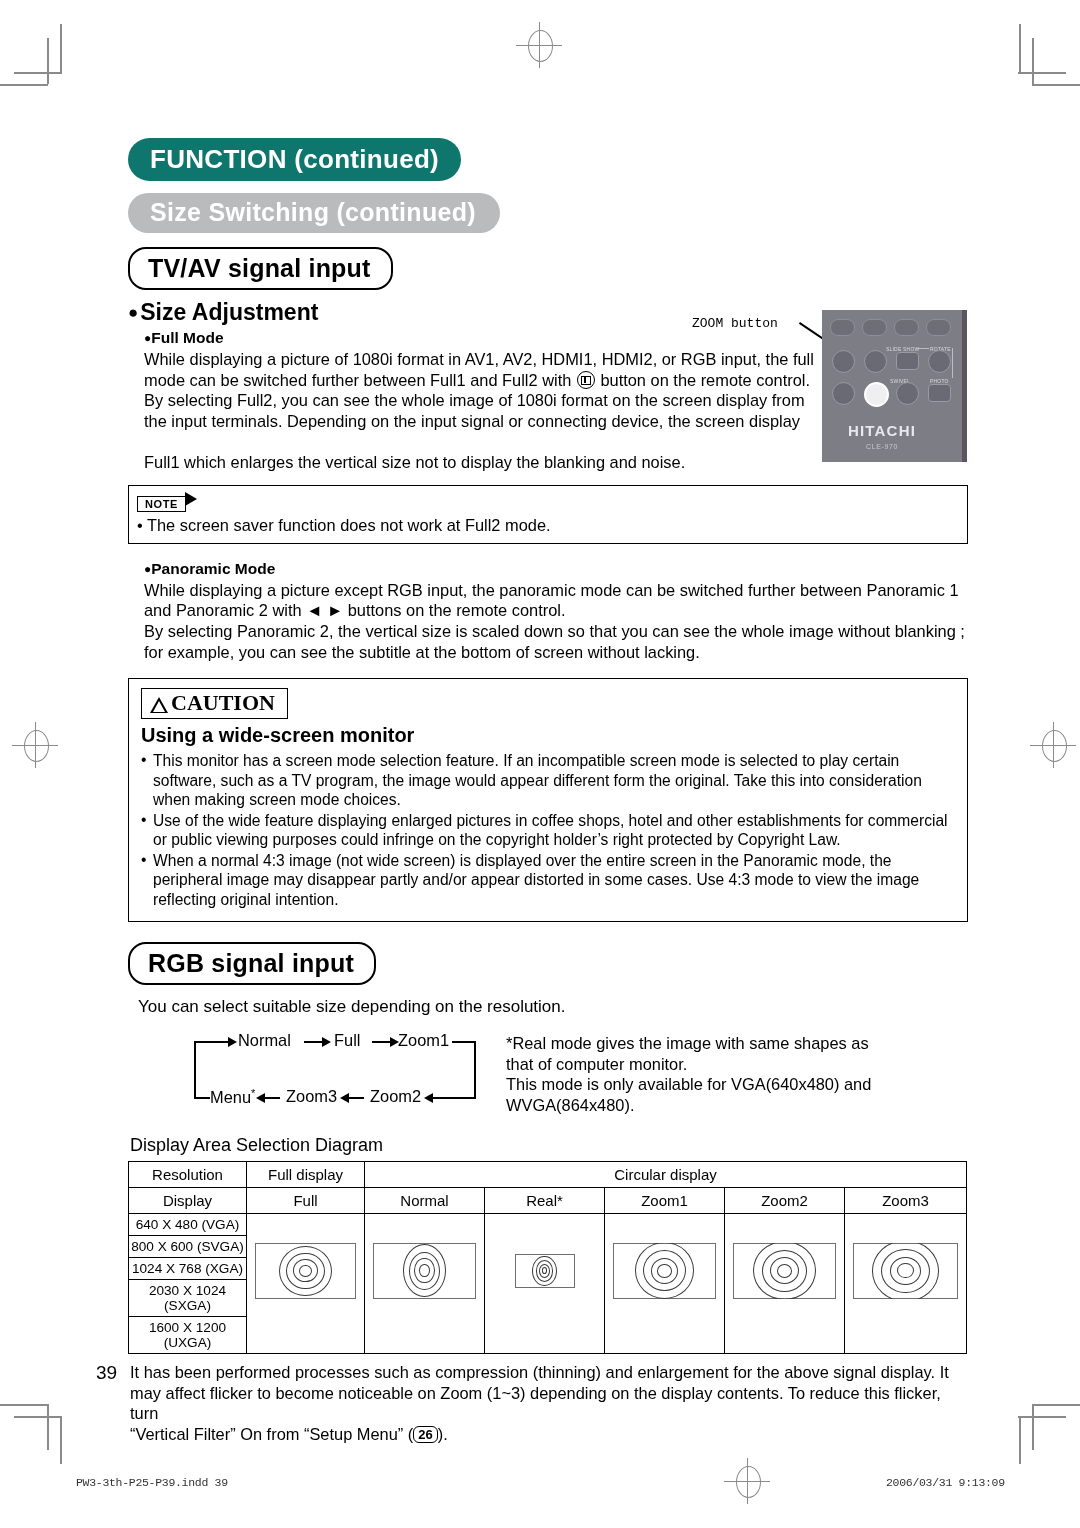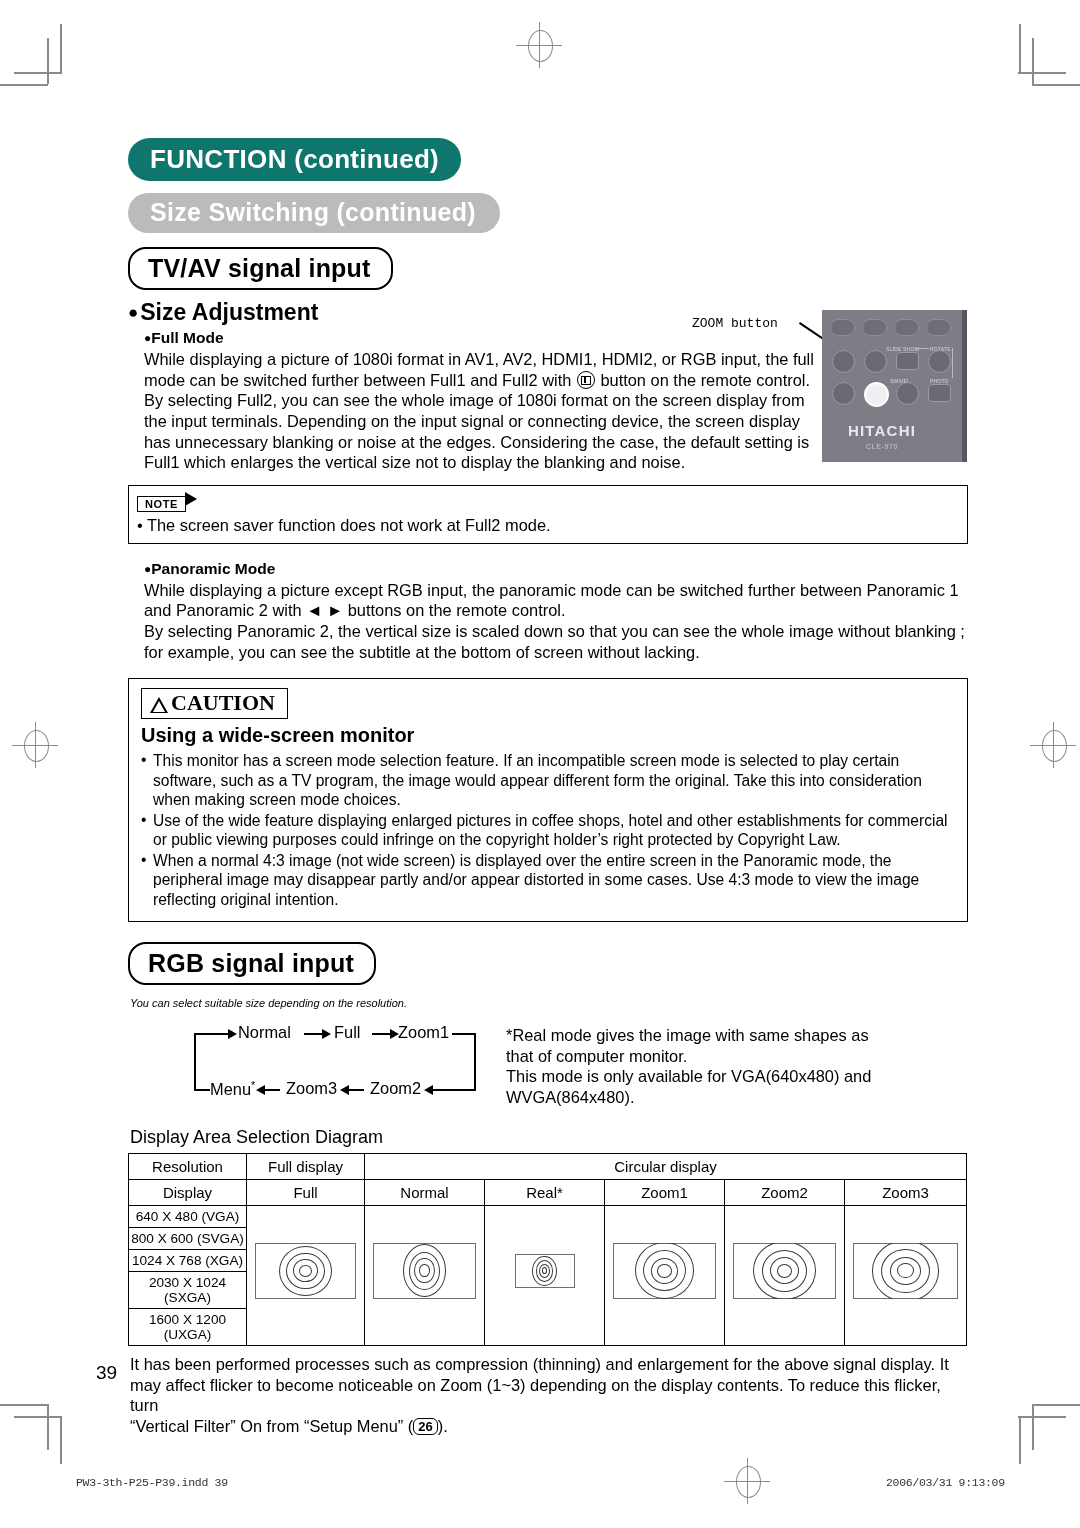--- a/index.html
+++ b/index.html
@@ -90,21 +90,21 @@
     position:absolute; left:-1px; top:6px; width:2px; height:9px; background:#000;
   }
   .caution-title { font-size:20px; font-weight:bold; margin-top:5px; }
   .caution-list { margin:4px 0 0 0; padding:0; list-style:none; }
   .caution-list li {
     font-size:15.6px; line-height:19.5px; padding-left:12px; position:relative; margin-top:1px;
   }
   .caution-list li .b { position:absolute; left:0; top:-1px; }
 
   
-  .rgb-intro { font-size:11px; margin-top:12px; margin-left:2px;font-style:italic; }
+  .rgb-intro { font-size:17px; margin-top:12px; margin-left:10px; }
   .flow-wrap { position:relative; margin-top:14px; height:86px; }
   .flow { position:absolute; left:58px; top:0; width:300px; height:86px; }
   .flow span.lbl { position:absolute; font-size:16.4px; white-space:nowrap; }
   .ln { position:absolute; background:#000; }
   .lnh { height:2px; }
   .lnv { width:2px; }
   .ar { position:absolute; width:0; height:0; }
   .ar-r { border-top:5px solid transparent; border-bottom:5px solid transparent; border-left:9px solid #000; }
   .ar-l { border-top:5px solid transparent; border-bottom:5px solid transparent; border-right:9px solid #000; }
   .flow-note { position:absolute; left:378px; top:2px; font-size:16.4px; line-height:20.6px; width:440px; }
@@ -222,21 +222,21 @@
 
     <div class="sub-bold">
       <span class="dot">●</span><span>Full Mode</span>
     </div>
 
     <div class="para">
       <span>While displaying a picture of 1080i format in AV1, AV2, HDMI1, HDMI2, or RGB input, the full</span><br>
       <span>mode can be switched further between Full1 and Full2 with </span><span class="inline-btn"></span><span> button on the remote control.</span><br>
       <span>By selecting Full2, you can see the whole image of 1080i format on the screen display from</span><br>
       <span>the input terminals.  Depending on the input signal or connecting device, the screen display</span><br>
-      <span>has unnecessary blanking or noise at the edges.  Considering the case, the default setting is</span><br>
+      <br>
       <span>Full1 which enlarges the vertical size not to display the blanking and noise.</span>
     </div>
 
     <div class="note-box">
       <div class="note-tag">
         <span class="lab">NOTE</span><span class="arw"></span>
       </div>
       <div class="note-text">• The screen saver function does not work at Full2 mode.</div>
     </div>
 

